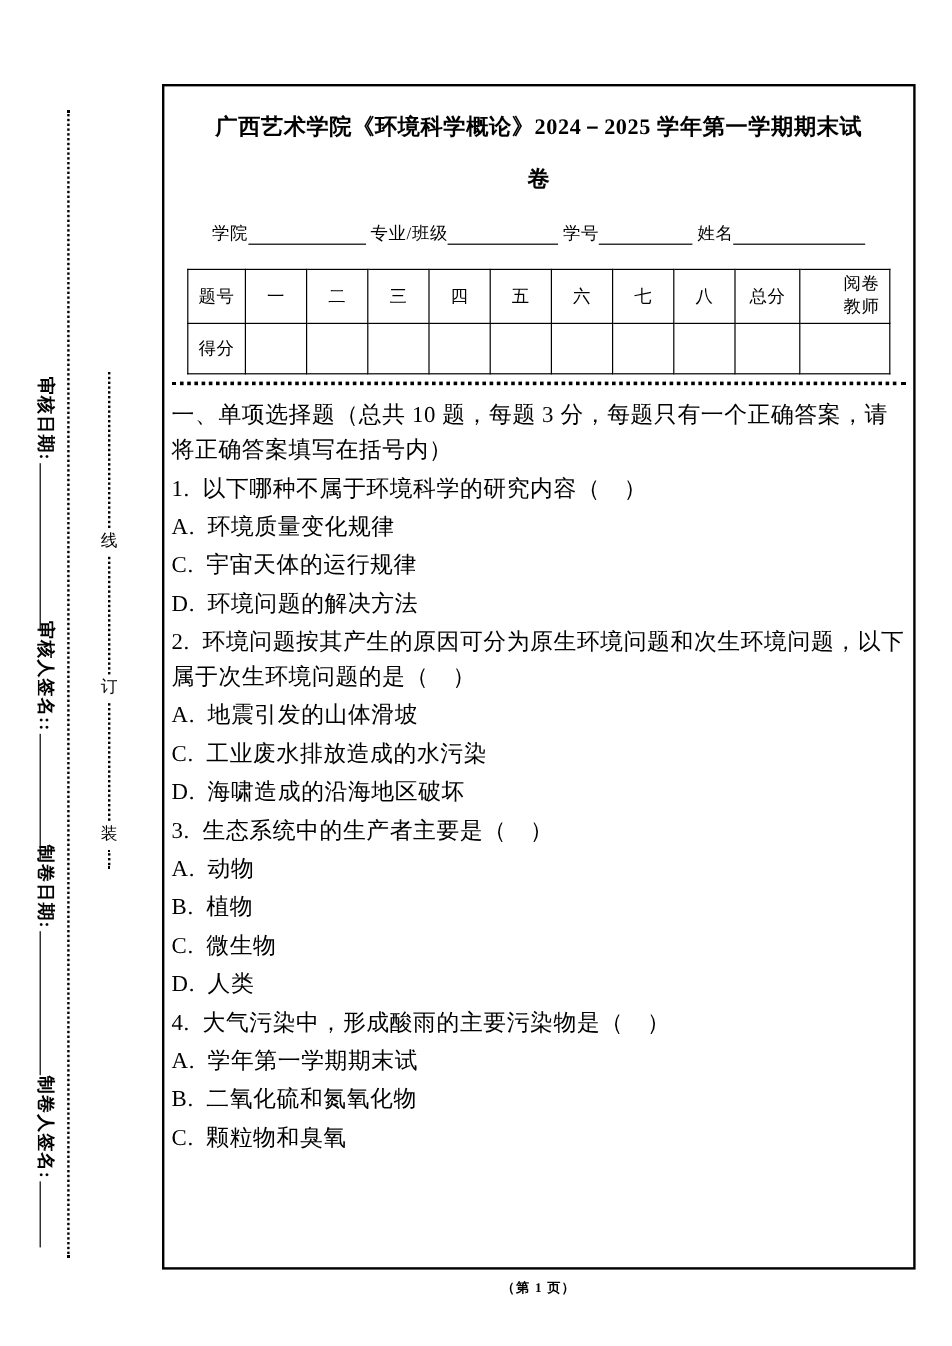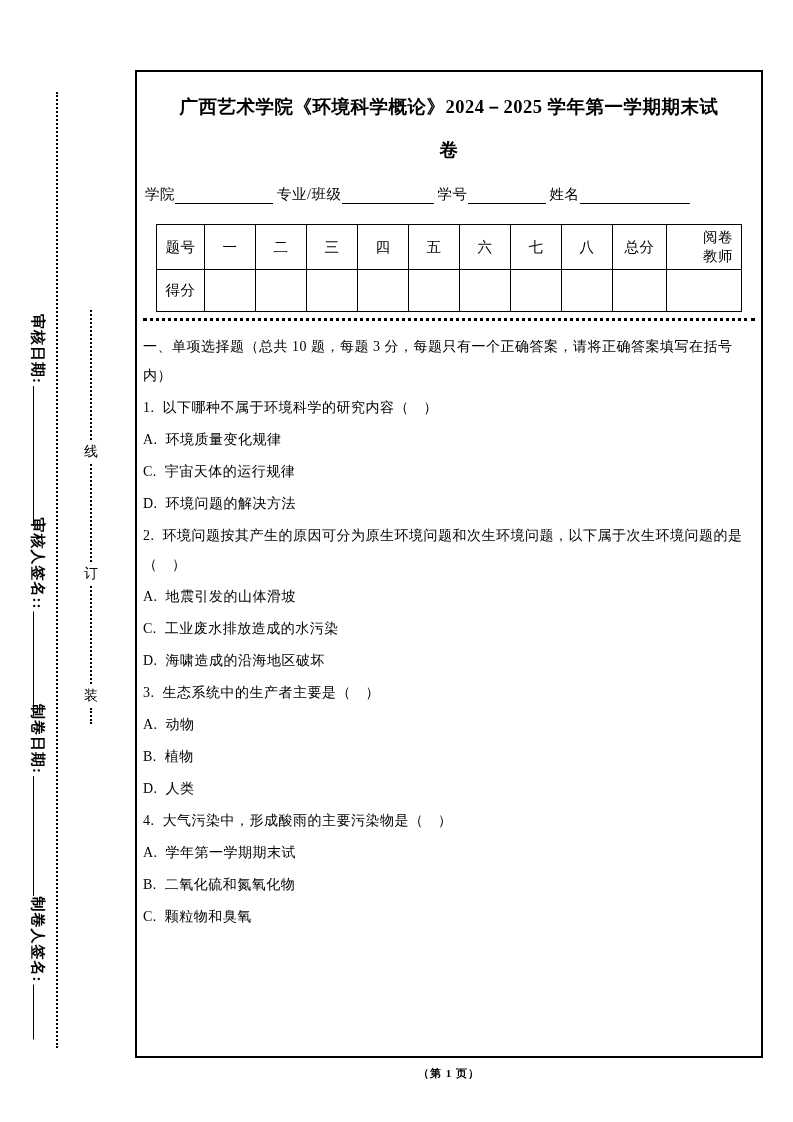--- a/index.html
+++ b/index.html
@@ -40,21 +40,21 @@
     border:2px solid #000; padding:0 6px;
   }
 
   .title-line {
     text-align:center; white-space:nowrap; font-weight:bold;
     font-size:18.5px; line-height:43px; letter-spacing:0.5px;
   }
   .title-line.first { margin-top:14px; }
 
   .info-row {
-    margin-top:13px; display:flex; justify-content:flex-start; align-items:flex-end;
+    margin-top:13px; display:flex; justify-content:center; align-items:flex-end;
     font-size:14.5px; letter-spacing:0.5px;
   }
   .info-field { display:flex; align-items:flex-end; margin:0 2px; }
   .info-blank {
     display:inline-block; height:16px; border-bottom:1.5px solid #000;
   }
   .iw98{width:98px;} .iw92{width:92px;} .iw78{width:78px;} .iw110{width:110px;}
 
   table.score-table {
     width:585px; margin:20px auto 0; border-collapse:collapse; table-layout:fixed;
@@ -65,21 +65,21 @@
   }
   tr.hdr td { height:45px; }
   tr.scr td { height:42px; }
   .wrap2 { display:inline-block; width:34px; line-height:19px;margin-left:28px; }
 
   .dot-sep {
     margin-top:6px; width:100%; height:0; border-top:3.5px dotted #000;
   }
 
   .q-line {
-    font-size:14px; line-height:29px; margin-top:3px;
+    font-size:19px; line-height:29px; margin-top:3px;
     white-space:pre-wrap; letter-spacing:0.5px;
   }
   .section-title { margin-top:11px; }
 
   .page-footer {
     position:absolute; left:135px; top:1066px; width:628px;
     text-align:center; font-size:11px; font-weight:bold; letter-spacing:1px;
   }
 </style>
 </head>
@@ -193,20 +193,21 @@
     <div class="q-line">2.  环境问题按其产生的原因可分为原生环境问题和次生环境问题，以下属于次生环境问题的是（　）</div>
     <div class="q-line">A.  地震引发的山体滑坡</div>
     <div class="q-line">C.  工业废水排放造成的水污染</div>
     <div class="q-line">D.  海啸造成的沿海地区破坏</div>
   </div>
 
   <div>
     <div class="q-line">3.  生态系统中的生产者主要是（　）</div>
     <div class="q-line">A.  动物</div>
     <div class="q-line">B.  植物</div>
+    <div class="q-line">C.  微生物</div>
     <div class="q-line">D.  人类</div>
   </div>
 
   <div>
     <div class="q-line">4.  大气污染中，形成酸雨的主要污染物是（　）</div>
     <div class="q-line">A.  学年第一学期期末试</div>
     <div class="q-line">B.  二氧化硫和氮氧化物</div>
     <div class="q-line">C.  颗粒物和臭氧</div>
   </div>
 

